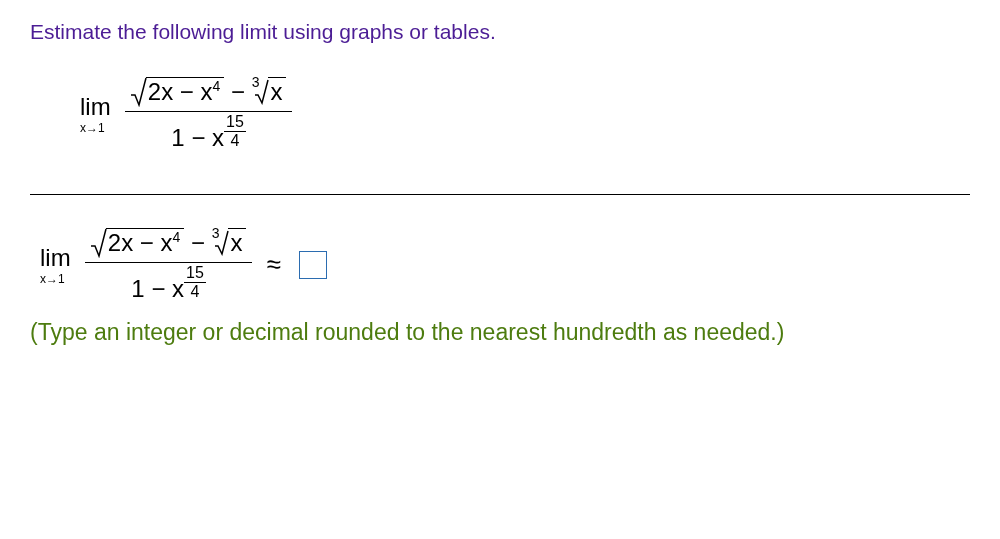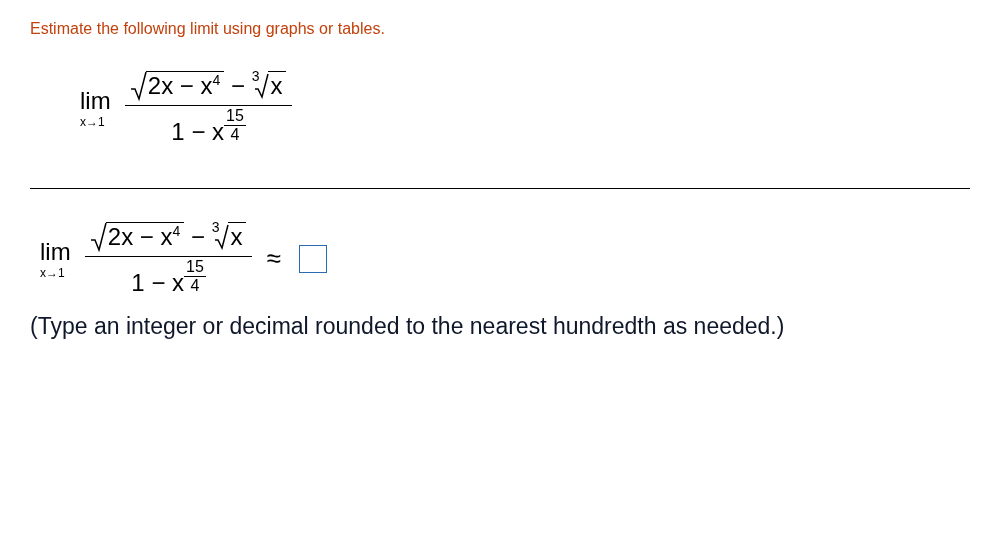--- a/index.html
+++ b/index.html
@@ -11,23 +11,23 @@
       font-family: Arial, Helvetica, sans-serif;
       font-size: 22px;
       color: #000;
       background: #fff;
       width: 1000px;
       height: 539px;
       padding: 20px 30px;
       position: relative;
     }
     .instruction {
-      font-size: 16px;
+      font-size: 21px;
       margin-bottom: 30px;
-      color: #c2410c;
+      color: #4c1d95;
     }
     .formula-row {
       display: block;
       margin-left: 50px;
       margin-bottom: 10px;
     }
     .formula-row.second {
       margin-left: 10px;
       margin-top: 10px;
     }
@@ -44,21 +44,21 @@
       display: inline-block;
       width: 28px;
       height: 28px;
       border: 1.5px solid #2b6cb0;
       vertical-align: middle;
       background: #fff;
       margin-left: 4px;
     }
     .hint {
       font-size: 23px;
-      color: #0f172a;
+      color: #4d7c0f;
       margin-top: 14px;
     }
 
     
     .limit-expr {
       font-family: Arial, Helvetica, sans-serif;
     }
     .lim-block {
       display: inline-block;
       vertical-align: middle;

